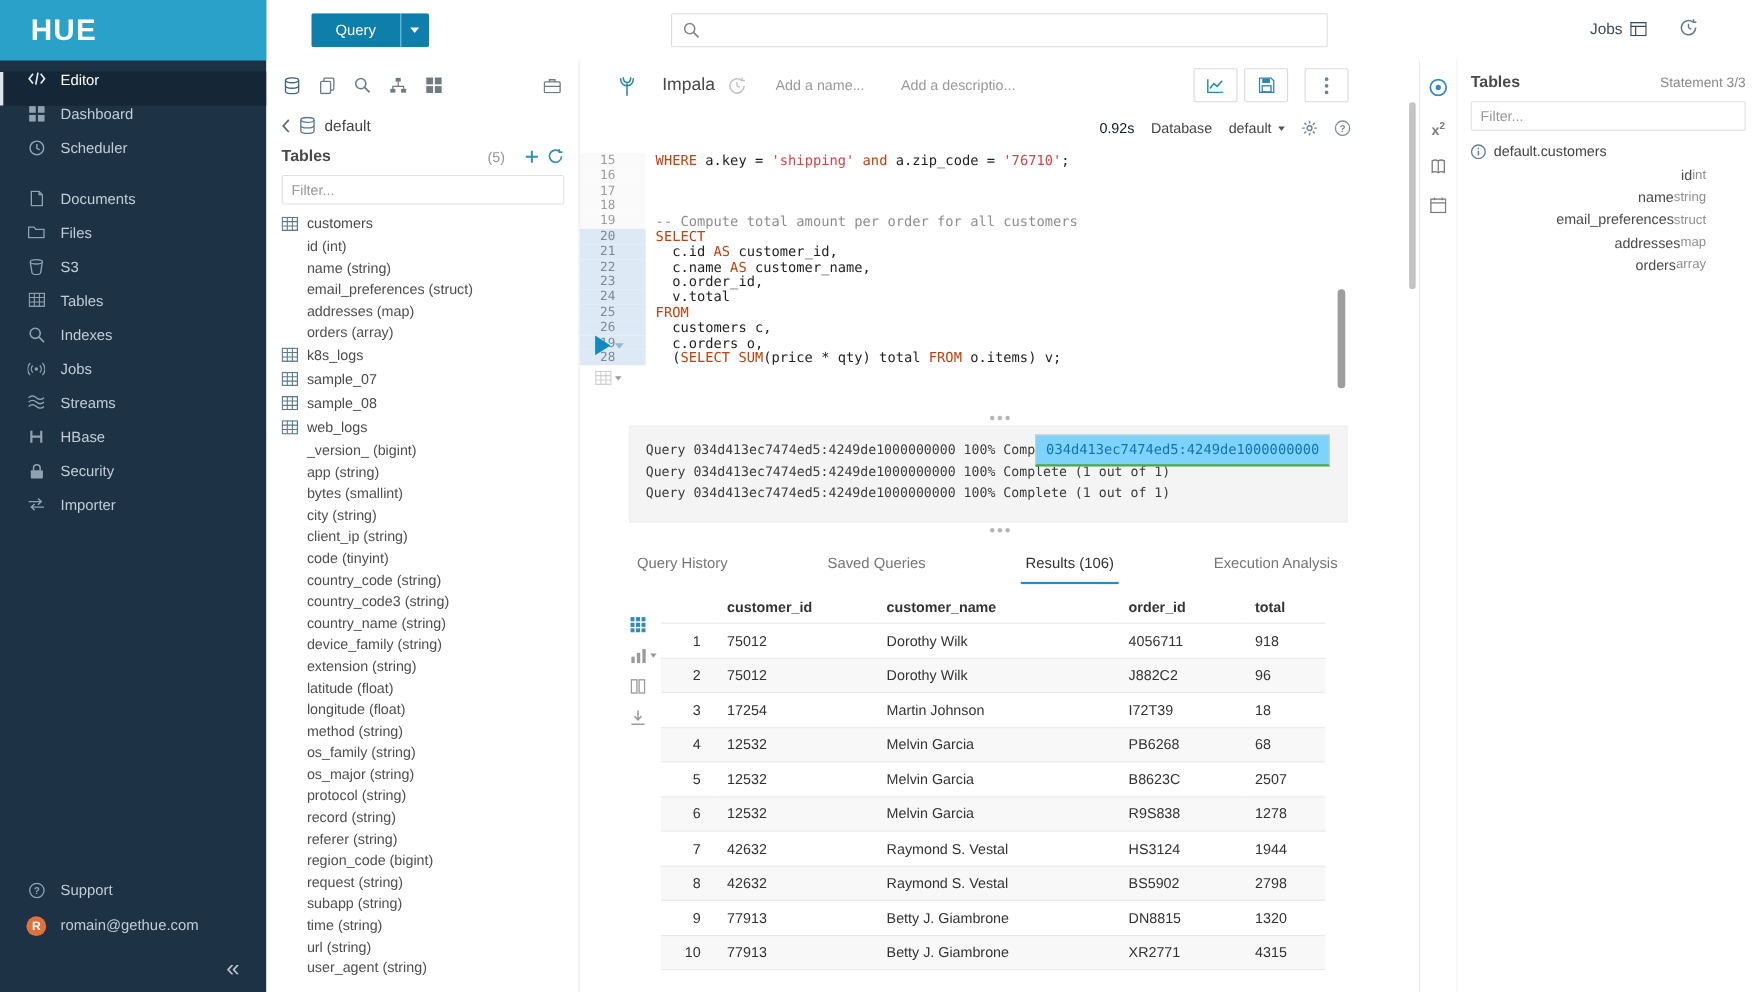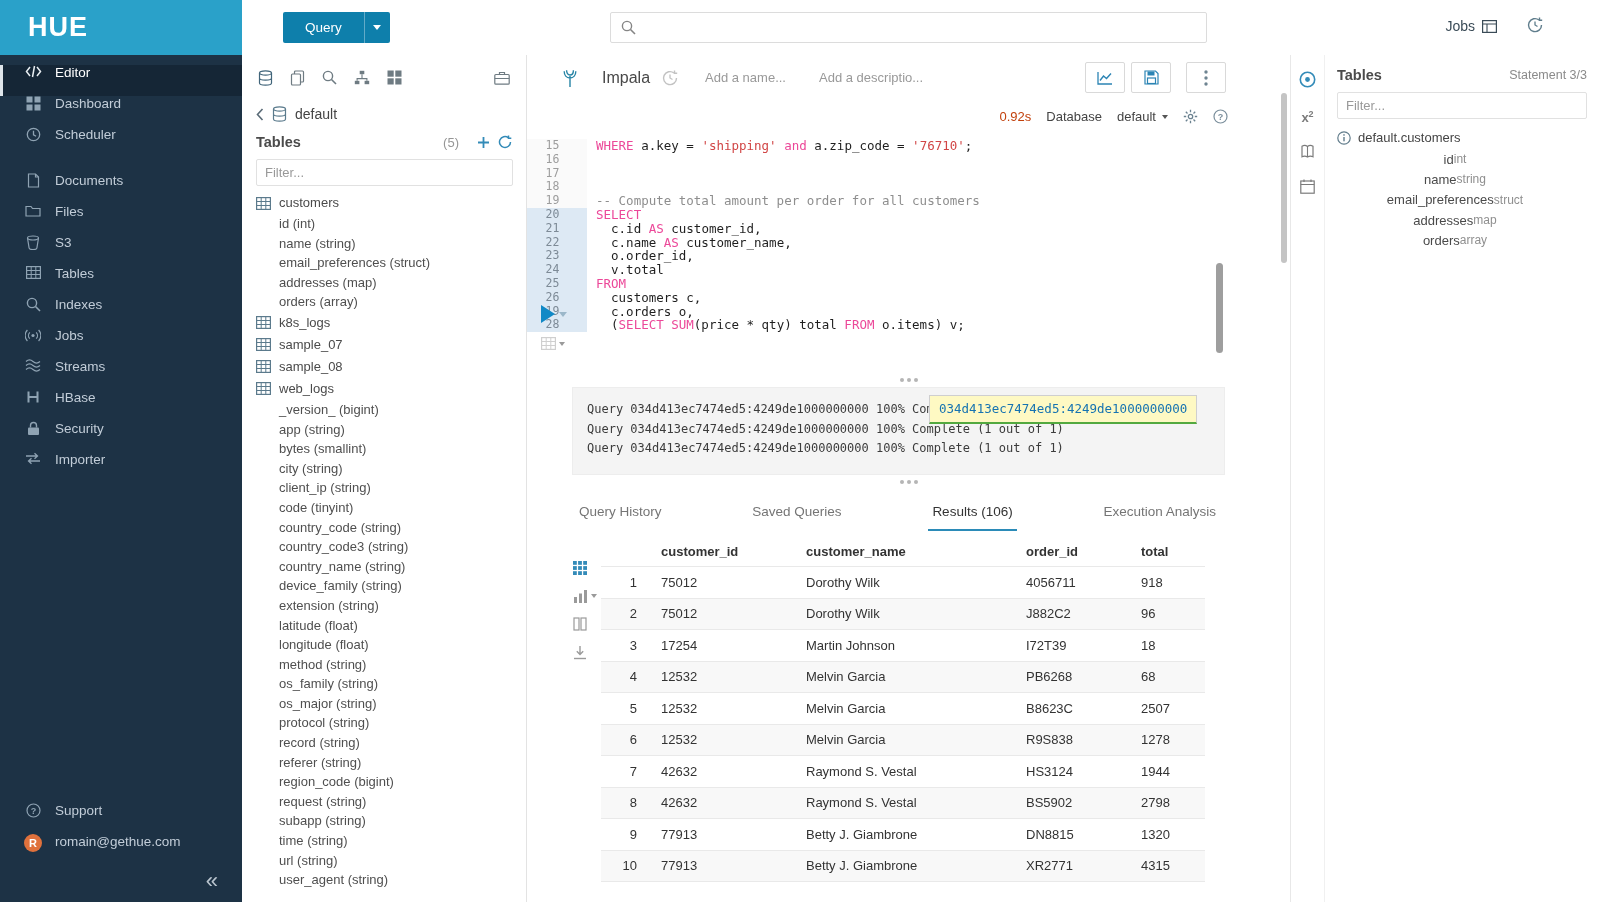--- a/index.html
+++ b/index.html
@@ -76,36 +76,36 @@
   .engine-name{font-size:16px;color:#484848;margin:0 12px 0 23px}
   .snip-history{color:#c2c2c2;cursor:pointer;margin-right:26px}
   .name-input{border:none;outline:none;font-size:13px;width:100px;color:#444;font-family:"Liberation Sans",sans-serif}
   .desc-input{border:none;outline:none;font-size:13px;width:125px;color:#444;margin-left:14px;font-family:"Liberation Sans",sans-serif}
   .header-btns{margin-left:auto;display:flex;gap:6px;align-items:center;padding-right:46px}
   .btn-icon{width:40px;height:31px;border:1px solid #d9d9d9;border-radius:2px;display:flex;
     align-items:center;justify-content:center;color:#2b84b4;cursor:pointer;background:#fff}
   .btn-icon.kebab{margin-left:9px;color:#6e8491}
   .meta-row{height:33px;display:flex;align-items:center;justify-content:flex-end;gap:15px;
     padding-right:62px;font-size:13px;color:#555}
-  .exec-time{color:#c2410c}
+  .exec-time{color:#0f172a}
   .db-label{color:#444}
   .db-select{cursor:pointer;display:inline-flex;align-items:center;color:#444}
   .cdown{width:0;height:0;border-left:3.5px solid transparent;border-right:3.5px solid transparent;
     border-top:4.5px solid #555;display:inline-block;margin-left:6px}
   .meta-row .gear{color:#6b8290;cursor:pointer}
   .meta-row .qm{color:#7b8f9c;cursor:pointer}
 
   .editor{position:relative;height:240px;font-family:"DejaVu Sans Mono","Liberation Mono",monospace;
     font-size:12.5px}
   .line{display:flex;height:13.8px;line-height:13.8px}
   #code-lines{padding-top:6px}
   .gut{width:60px;text-align:center;padding-right:9px;color:#9d9d9d;font-size:11.5px;background:#fafafa;flex:none}
   .line.stmt .gut{background:#dde9f4;color:#7d8a96}
   .code{padding-left:9px;white-space:pre;color:#1f1f1f}
-  .code .k{color:#ec4899}
+  .code .k{color:#c2410c}
   .code .s{color:#d14545}
   .code .c{color:#8e8e8e}
   .run{position:absolute;left:14px;top:172px;cursor:pointer;display:flex;align-items:center}
   .tri-right{width:0;height:0;border-top:9px solid transparent;border-bottom:9px solid transparent;
     border-left:14px solid #1189c6}
   .tri-down-s{width:0;height:0;border-left:4px solid transparent;border-right:4px solid transparent;
     border-top:5px solid #9bb7c9;margin-left:4px}
   .snippet-type{position:absolute;left:14px;top:204px;color:#cfcfcf;cursor:pointer;display:flex;align-items:center}
   .editor-scroll{position:absolute;right:67px;top:130px;width:7px;height:90px;background:#9e9e9e;
     border-radius:4px;cursor:pointer}
@@ -113,21 +113,21 @@
     border-radius:3px;cursor:pointer;z-index:4}
 
   .handle{height:14px;display:flex;align-items:center;justify-content:center;cursor:row-resize}
   .handle .dots{width:4px;height:4px;border-radius:50%;background:#b5b5b5;
     box-shadow:-7px 0 0 #b5b5b5,7px 0 0 #b5b5b5}
 
   .log-box{margin:0 65px 0 45px;background:#f4f4f4;border:1px solid #ededed;padding:12px 14px;
     font-family:"DejaVu Sans Mono","Liberation Mono",monospace;font-size:12px;line-height:19.5px;
     color:#3c3c3c;position:relative;height:88px;overflow:hidden}
   .log-line{white-space:nowrap}
-  .log-tooltip{position:absolute;left:356px;top:7px;background:#fef9c3;border:1px solid #cfcfcf;
+  .log-tooltip{position:absolute;left:368px;top:7px;background:#7dd3fc;border:1px solid #cfcfcf;
     border-bottom:2px solid #53a93f;padding:3px 9px;font-size:12.5px;color:#1673b1;white-space:nowrap;cursor:pointer}
 
   .tabs{display:flex;justify-content:space-between;padding:0 70px 0 48px;margin-top:6px;height:36px}
   .tab{font-size:13.5px;color:#757575;padding:9px 4px 7px 4px;cursor:pointer;border-bottom:2px solid transparent}
   .tab.active{color:#333;border-bottom-color:#2b8bb8}
 
   .results-row{display:flex;margin-top:6px}
   .tools{width:26px;margin-left:46px;display:flex;flex-direction:column;gap:14px;padding-top:24px;color:#9a9a9a;flex:none}
   .tools .tool{cursor:pointer;display:inline-flex;align-items:center}
   .tools .tool.active{color:#338bb8}
@@ -151,21 +151,21 @@
   .sup-x sup{font-size:9px}
   #right-assist{position:absolute;right:0;top:55px;width:276px;bottom:0;background:#fff;overflow:hidden;
     padding:12px 0 0 12px}
   .ra-head{display:flex;align-items:center;justify-content:space-between;padding-right:14px}
   .ra-title{font-size:14.5px;color:#4a4a4a;font-weight:bold}
   .ra-statement{font-size:12.5px;color:#8a8a8a}
   #right-assist .filter-input{margin:9px 14px 0 0;width:250px}
   .table-entry{display:flex;gap:7px;margin-top:11px;font-size:13px;color:#444;cursor:pointer}
   .table-entry .icon{color:#627d8c}
   #ra-cols{margin-top:4px}
-  .col-row{display:flex;justify-content:center;align-items:center;height:20.3px;
+  .col-row{display:flex;justify-content:flex-end;align-items:center;height:20.3px;
     padding:0 50px 0 22px;font-size:13px;color:#4a4a4a;cursor:pointer}
   .col-row .ctype{color:#8f8f8f;font-size:12px}
 </style>
 </head>
 <body>
 
 <div id="app">
 
   <aside id="sidenav">
     <div id="logo">

